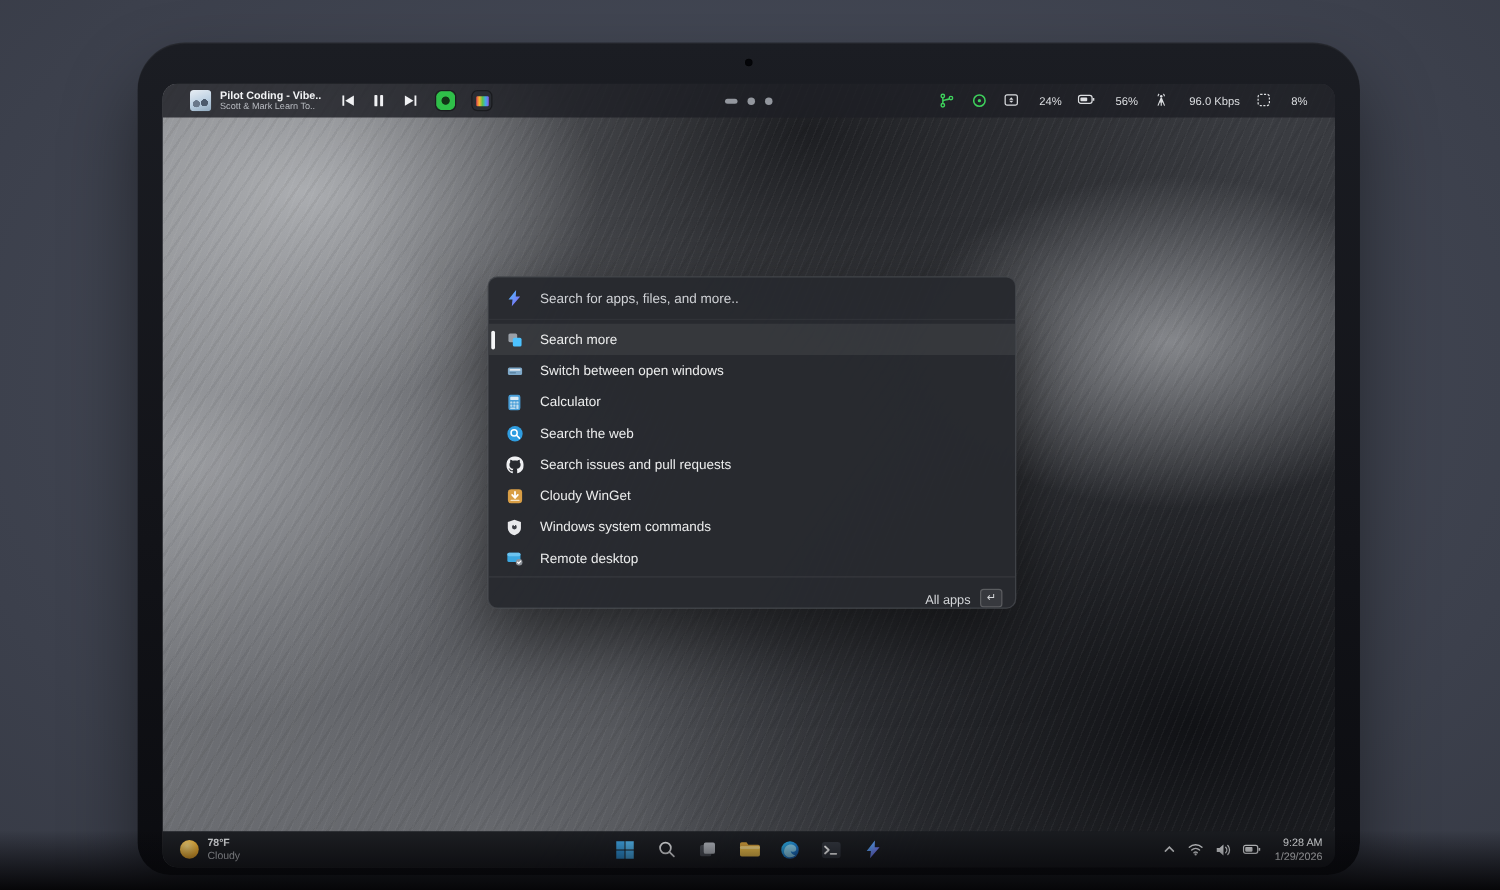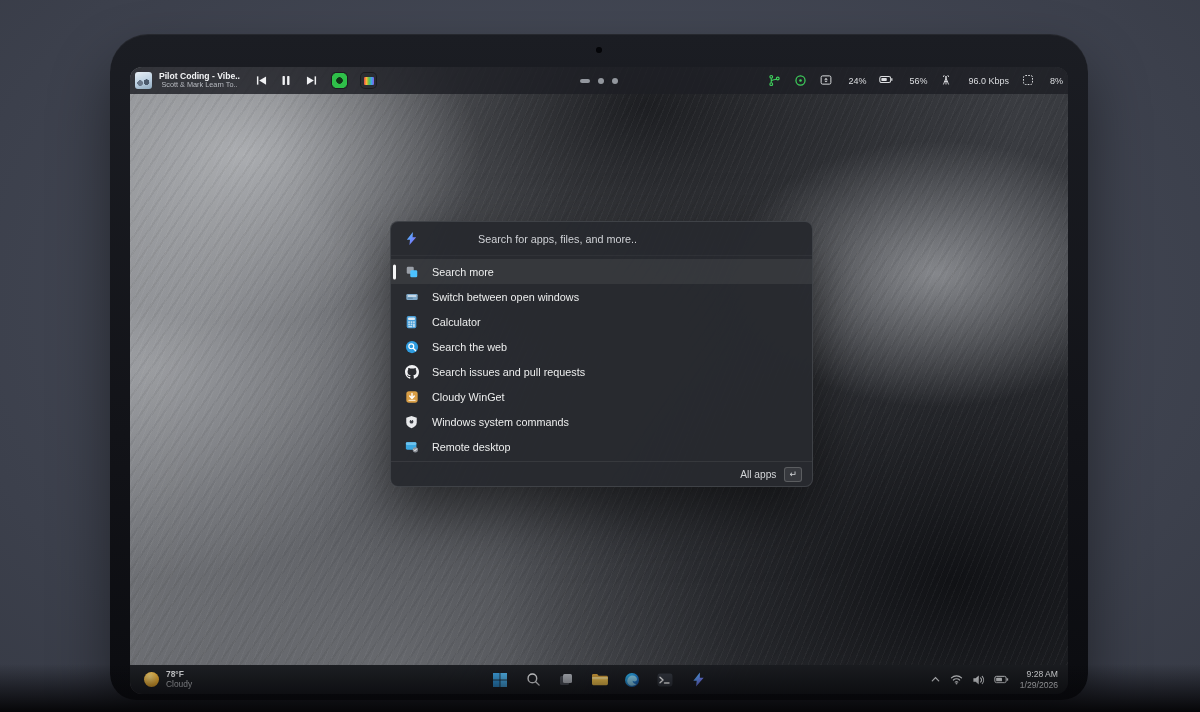--- a/index.html
+++ b/index.html
@@ -44,21 +44,21 @@
   }
   .screen::after{
     content:""; position:absolute; inset:0; pointer-events:none;
     background:linear-gradient(115deg, rgba(255,255,255,.05) 0%, rgba(255,255,255,0) 42%);
   }
 
   
   .topbar{
     position:absolute; left:0; right:0; top:0; height:27px;
     background:rgba(29,31,36,.82);
-    display:flex; align-items:center; padding:0 5px; color:#e7e8ea; z-index:5;text-align:center;
+    display:flex; align-items:center; padding:0 22px; color:#e7e8ea; z-index:5;
   }
   .media{ display:flex; align-items:center; gap:7px; }
   .album{ width:17px; height:17px; border-radius:3px;
     background:
       radial-gradient(6px 6px at 30% 65%, #6a788a 0 45%, transparent 50%),
       radial-gradient(6px 6px at 68% 60%, #4c5a6c 0 45%, transparent 50%),
       linear-gradient(160deg,#e8eef4 0%, #bcd0e2 55%, #8fa8bd 100%); }
   .media-text{ line-height:1.05; }
   .media-title{ font-size:8.6px; font-weight:bold; color:#f2f3f5; white-space:nowrap; }
   .media-sub{ font-size:7.3px; color:#b7bac0; white-space:nowrap; }
@@ -81,32 +81,32 @@
   
   .palette{
     position:absolute; left:260px; top:154px; width:423px;
     background:rgba(39,41,46,.97);
     border:1px solid rgba(70,72,78,.8); border-radius:8px;
     box-shadow:0 24px 60px rgba(0,0,0,.55);
     z-index:10; color:#e9eaec; overflow:hidden;
   }
   .p-head{ display:flex; align-items:center; gap:13px; height:34px; padding:0 13px;
     border-bottom:1px solid rgba(255,255,255,.04); }
-  .p-placeholder{ font-size:10.8px; color:#cfd1d5;margin-left:46px; }
+  .p-placeholder{ font-size:10.8px; color:#cfd1d5; }
   .p-list{ padding:3px 0 2px; }
   .p-row{ position:relative; display:flex; align-items:center; gap:13px;
     height:25px; padding:0 13px; cursor:default; }
   .p-row.selected{ background:rgba(255,255,255,.065); }
   .p-row.selected::before{ content:""; position:absolute; left:2px; top:50%;
     transform:translateY(-50%); width:3px; height:15px; border-radius:2px; background:#f5f6f7; }
   .p-label{ font-size:10.8px; color:#eceded; }
   .ric{ width:15px; height:15px; display:flex; align-items:center; justify-content:center; flex:0 0 auto; }
   .ric svg{ display:block; }
   .p-foot{ border-top:1px solid rgba(255,255,255,.07);
-    display:flex; align-items:center; justify-content:flex-end; gap:8px;
+    display:flex; align-items:flex-end; justify-content:flex-end; gap:8px;
     height:25px; padding:0 10px; }
   .allapps{ font-size:10.2px; color:#d3d5d8; }
   .keycap{ font-size:9px; color:#d3d5d8; background:rgba(255,255,255,.08);
     border:1px solid rgba(255,255,255,.18); border-radius:3px;
     padding:1px 4px; line-height:11px; }
 
   
   .taskbar{
     position:absolute; left:0; right:0; bottom:0; height:29px;
     background:rgba(26,28,32,.96);

